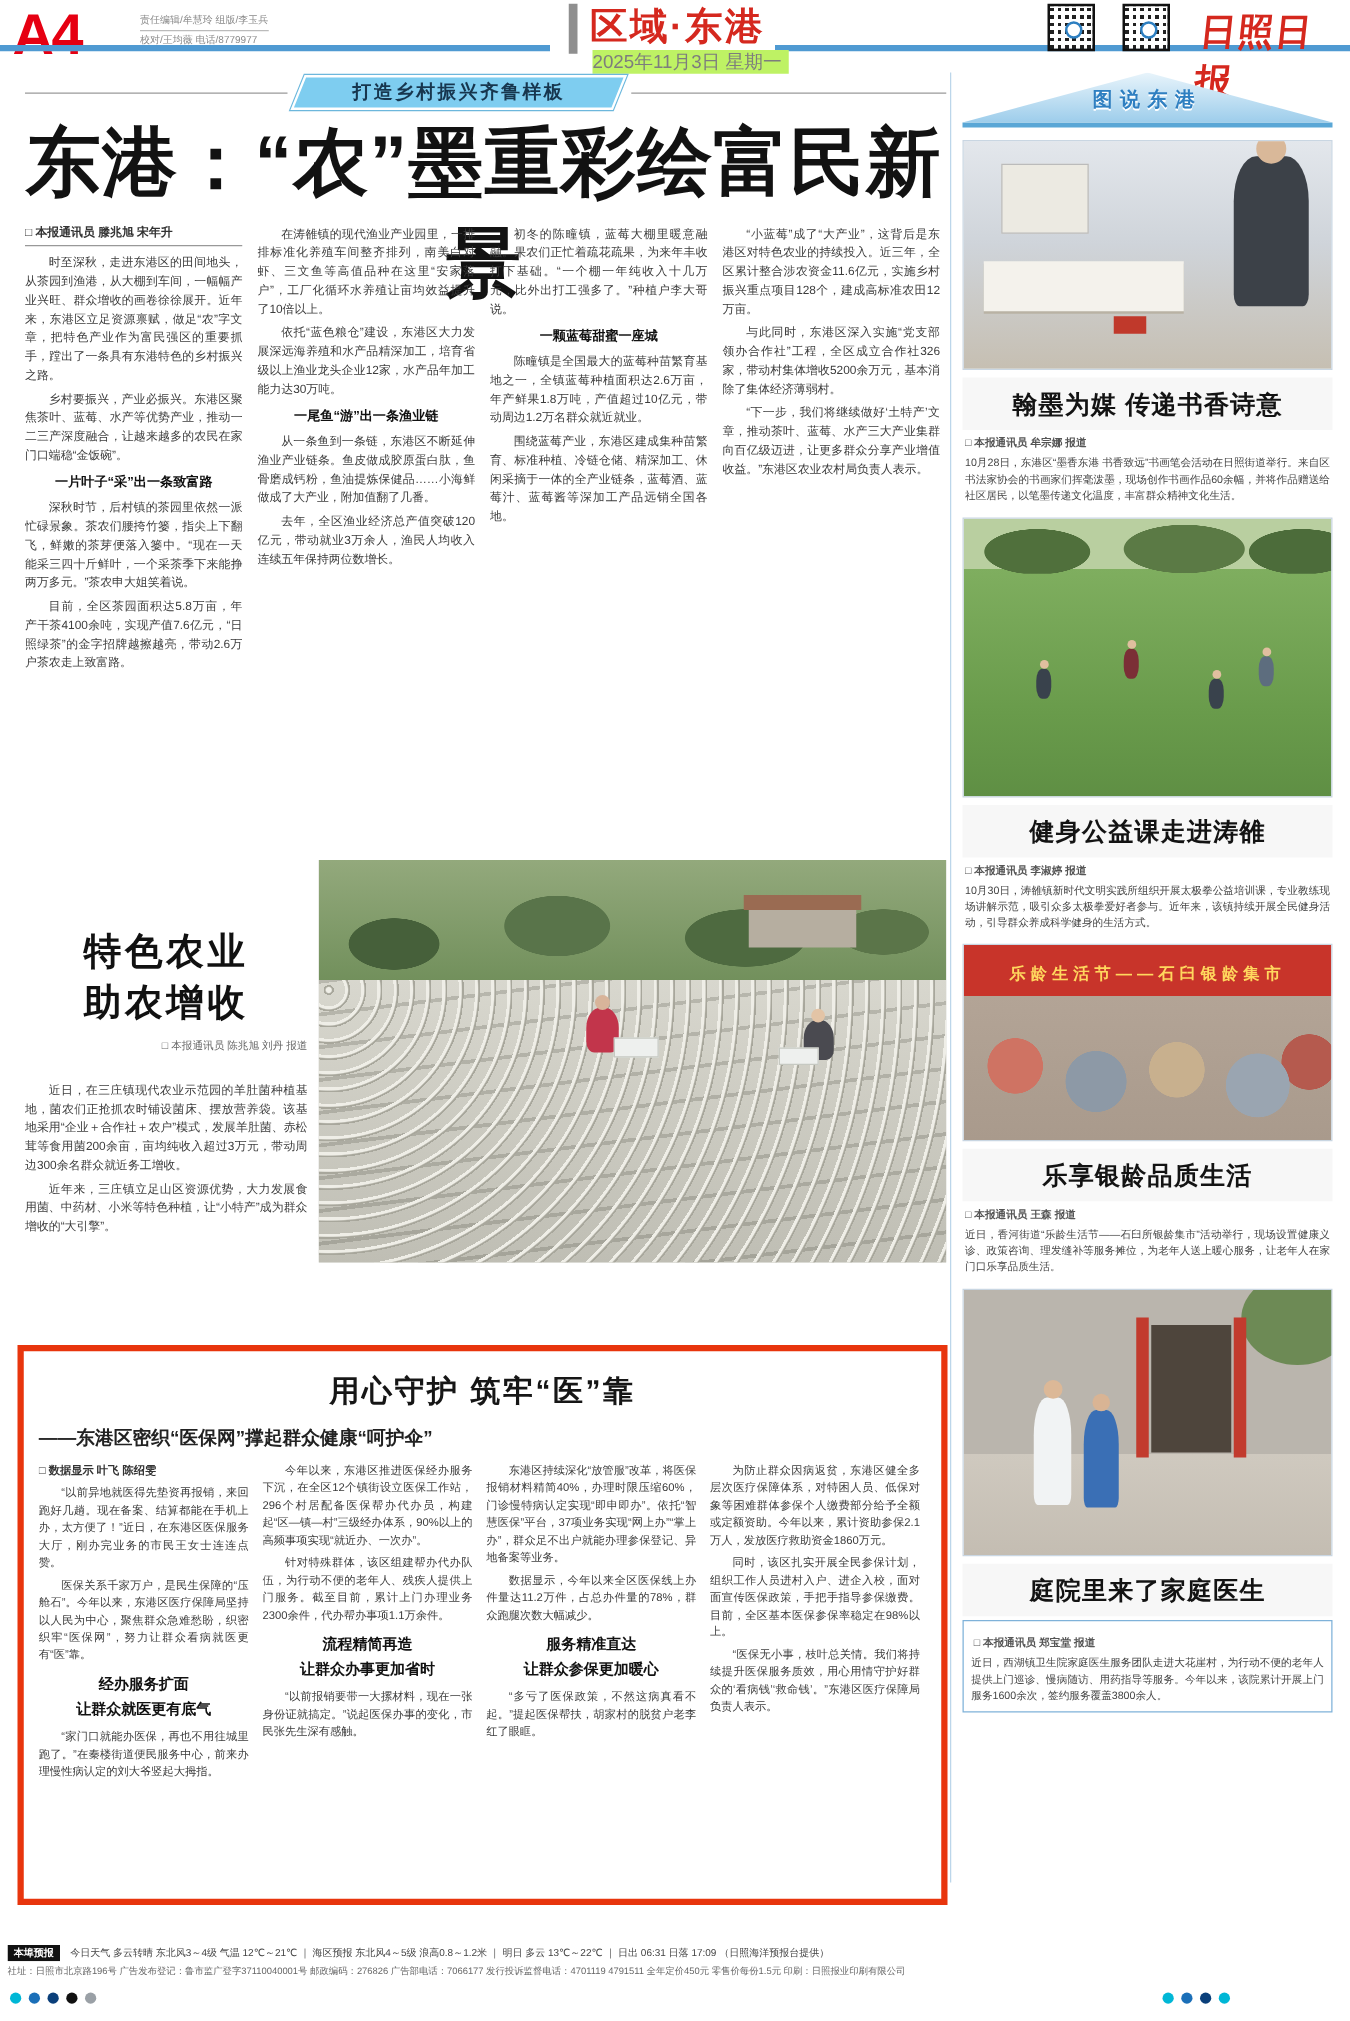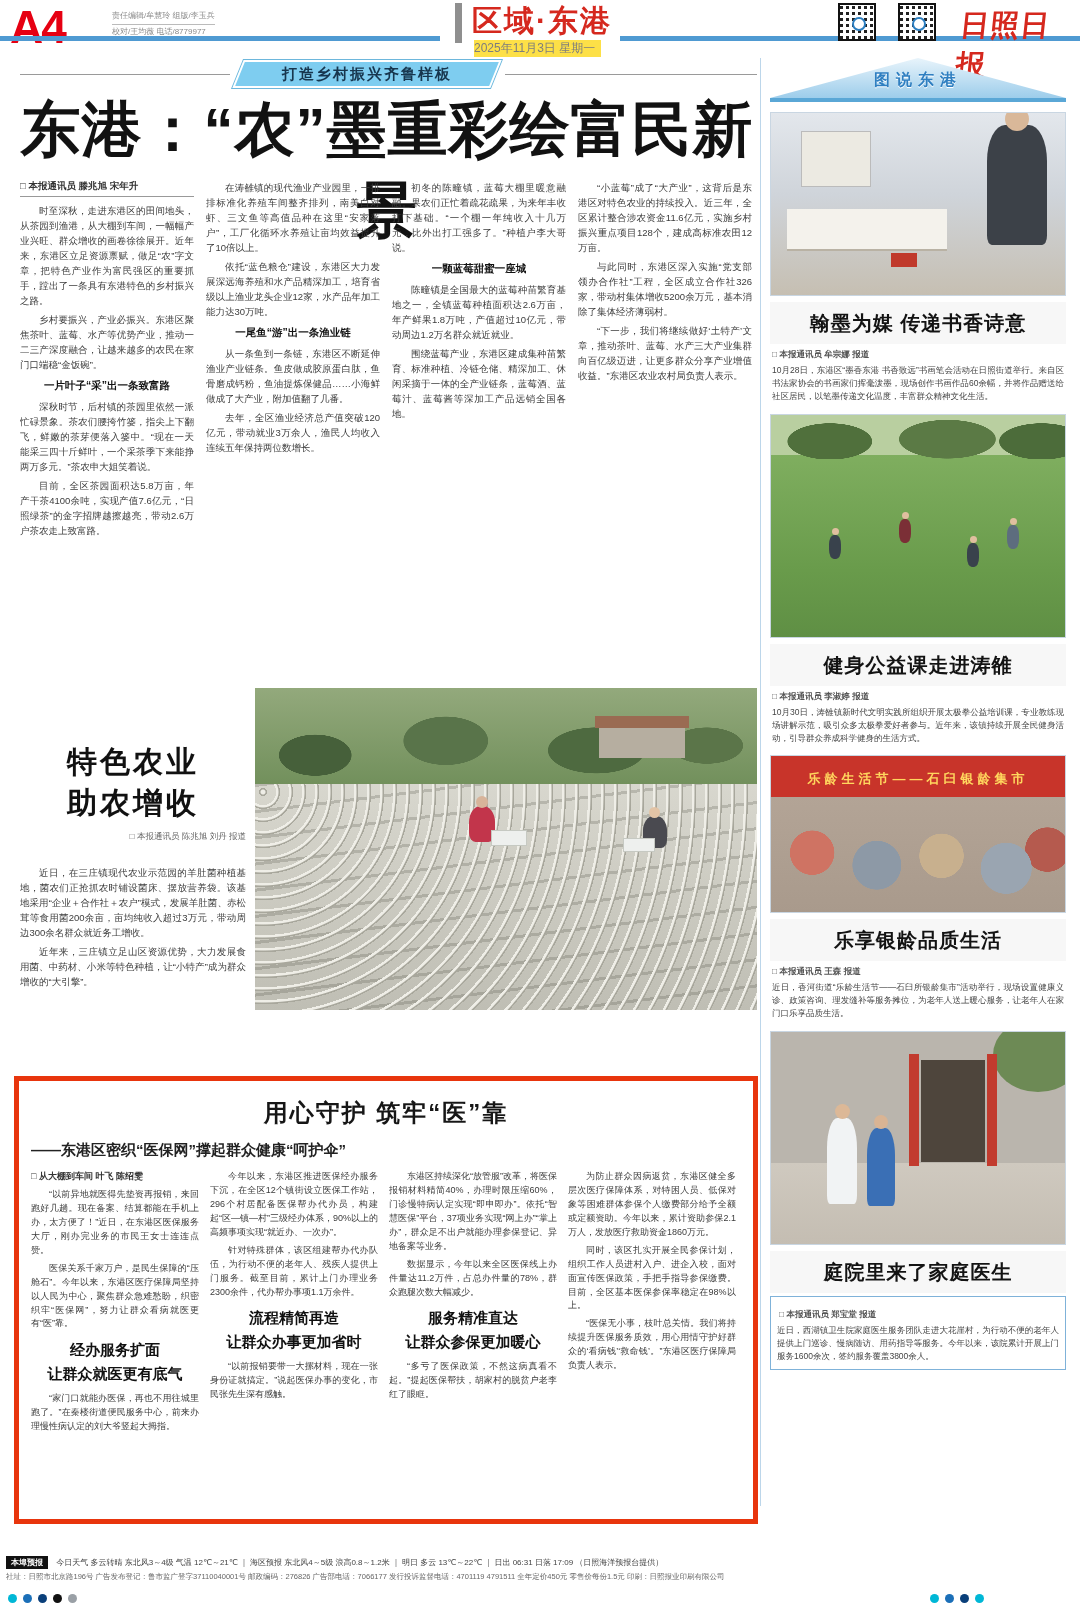--- a/index.html
+++ b/index.html
@@ -8,21 +8,21 @@
   .page { position:relative; width:1080px; height:1617px; background:#ffffff; margin:0 auto; overflow:hidden; }
 
   
   .pageno { position:absolute; left:10px; top:0px; font-size:46px; font-weight:900; color:#e60012; letter-spacing:-2px; }
   .edition { position:absolute; left:112px; top:9px; font-size:8px; color:#8a8a8a; line-height:1.7; }
   .edition .l1 { border-bottom:1px solid #bbb; padding-bottom:1px; }
   .bluebar { position:absolute; left:0; top:36px; width:1080px; height:5px; background:#4f9ad2; }
   .bluebar-notch { position:absolute; left:440px; top:30px; width:180px; height:16px; background:#fff; }
   .section-vbar { position:absolute; left:455px; top:3px; width:7px; height:40px; background:#8f8f8f; }
   .section-title { position:absolute; left:472px; top:1px; font-size:30px; font-weight:900; color:#d5281e; letter-spacing:2px; }
-  .date-line { position:absolute; left:474px; top:40px; font-size:12px; color:#7d7d7d; background:#fde047; padding-right:6px; }
+  .date-line { position:absolute; left:474px; top:40px; font-size:15px; color:#7d7d7d; background:#bef264; padding-right:6px; }
   .qr { position:absolute; top:3px; width:38px; height:38px; background:
         repeating-linear-gradient(0deg,#111 0 3px,#fff 3px 6px),
         repeating-linear-gradient(90deg,#111 0 3px,#fff 3px 6px);
         background-blend-mode:screen; border:2px solid #111; }
   .qr::after { content:""; position:absolute; left:12px; top:12px; width:10px; height:10px; background:#fff; border:2px solid #2d7fc1; border-radius:50%; }
   .qr1 { left:838px; } .qr2 { left:898px; }
   .masthead { position:absolute; left:958px; top:6px; width:116px; font-family:"Liberation Serif","DejaVu Serif",serif; font-size:29px; font-weight:900; color:#d5281e; letter-spacing:1px; transform:skewX(-6deg); }
 
   
   .kicker-line { position:absolute; top:74px; height:1px; background:#9a9a9a; }
@@ -68,21 +68,21 @@
   .pm-b2 { left:368px; top:150px; width:32px; height:14px; }
 
   
   .redbox { position:absolute; left:14px; top:1076px; width:744px; height:448px; border:5px solid #e8350d; background:#fff; padding:8px 12px; }
   .rb-title { text-align:center; font-size:24px; font-weight:900; color:#161616; letter-spacing:2px; margin-top:8px; }
   .rb-sub { text-align:left; font-size:15px; font-weight:700; color:#222; margin:12px 0 10px; }
   .rb-cols { display:flex; gap:11px; height:316px; overflow:hidden; }
   .rb-col { width:168px; overflow:hidden; }
   .rb-col p { font-size:9px; line-height:1.55; }
   .rb-byline { font-size:9px; font-weight:700; color:#333; margin-bottom:5px; }
-  .mini-sub { text-align:center; font-weight:900; font-size:15px; color:#111; line-height:1.6; margin:7px 0 6px; }
+  .mini-sub { text-align:center; font-weight:900; font-size:12px; color:#111; line-height:1.6; margin:7px 0 6px; }
 
   
   .vsep { position:absolute; left:760px; top:58px; width:1px; height:1448px; background:#bcd6ea; }
   .rail { position:absolute; left:770px; top:58px; width:296px; }
   .rail-header { position:relative; height:44px; }
   .rail-tri { position:absolute; left:0; top:0; width:100%; height:40px; background:linear-gradient(#e8f4fb,#9dcdeb); clip-path:polygon(50% 0,100% 100%,0 100%); }
   .rail-title { position:absolute; left:0; top:12px; width:100%; text-align:center; font-size:16px; font-weight:900; color:#2f7fc1; letter-spacing:6px; text-shadow:0 1px 0 #fff; }
   .rail-bar { position:absolute; left:0; top:40px; width:100%; height:4px; background:#5aa7d6; }
   .g-item { margin-top:10px; }
   .g-photo { width:100%; border:1px solid #c9d6e2; position:relative; overflow:hidden; }
@@ -210,21 +210,21 @@
     <div class="pm-worker pm-w2"></div>
     <div class="pm-box pm-b1"></div>
     <div class="pm-box pm-b2"></div>
   </div>
 
   <div class="redbox">
     <div class="rb-title">用心守护 筑牢“医”靠</div>
     <div class="rb-sub">——东港区密织“医保网”撑起群众健康“呵护伞”</div>
     <div class="rb-cols">
       <div class="rb-col">
-        <div class="rb-byline">□ 从大棚到车间 叶飞 陈绍雯</div>
+        <div class="rb-byline">□ 数据显示 叶飞 陈绍雯</div>
         <p>“以前异地就医得先垫资再报销，来回跑好几趟。现在备案、结算都能在手机上办，太方便了！”近日，在东港区医保服务大厅，刚办完业务的市民王女士连连点赞。</p>
         <p>医保关系千家万户，是民生保障的“压舱石”。今年以来，东港区医疗保障局坚持以人民为中心，聚焦群众急难愁盼，织密织牢“医保网”，努力让群众看病就医更有“医”靠。</p>
         <div class="mini-sub">
           <div>经办服务扩面</div>
           <div>让群众就医更有底气</div>
         </div>
         <p>“家门口就能办医保，再也不用往城里跑了。”在秦楼街道便民服务中心，前来办理慢性病认定的刘大爷竖起大拇指。</p>
       </div>
       <div class="rb-col">
         <p>今年以来，东港区推进医保经办服务下沉，在全区12个镇街设立医保工作站，296个村居配备医保帮办代办员，构建起“区—镇—村”三级经办体系，90%以上的高频事项实现“就近办、一次办”。</p>

